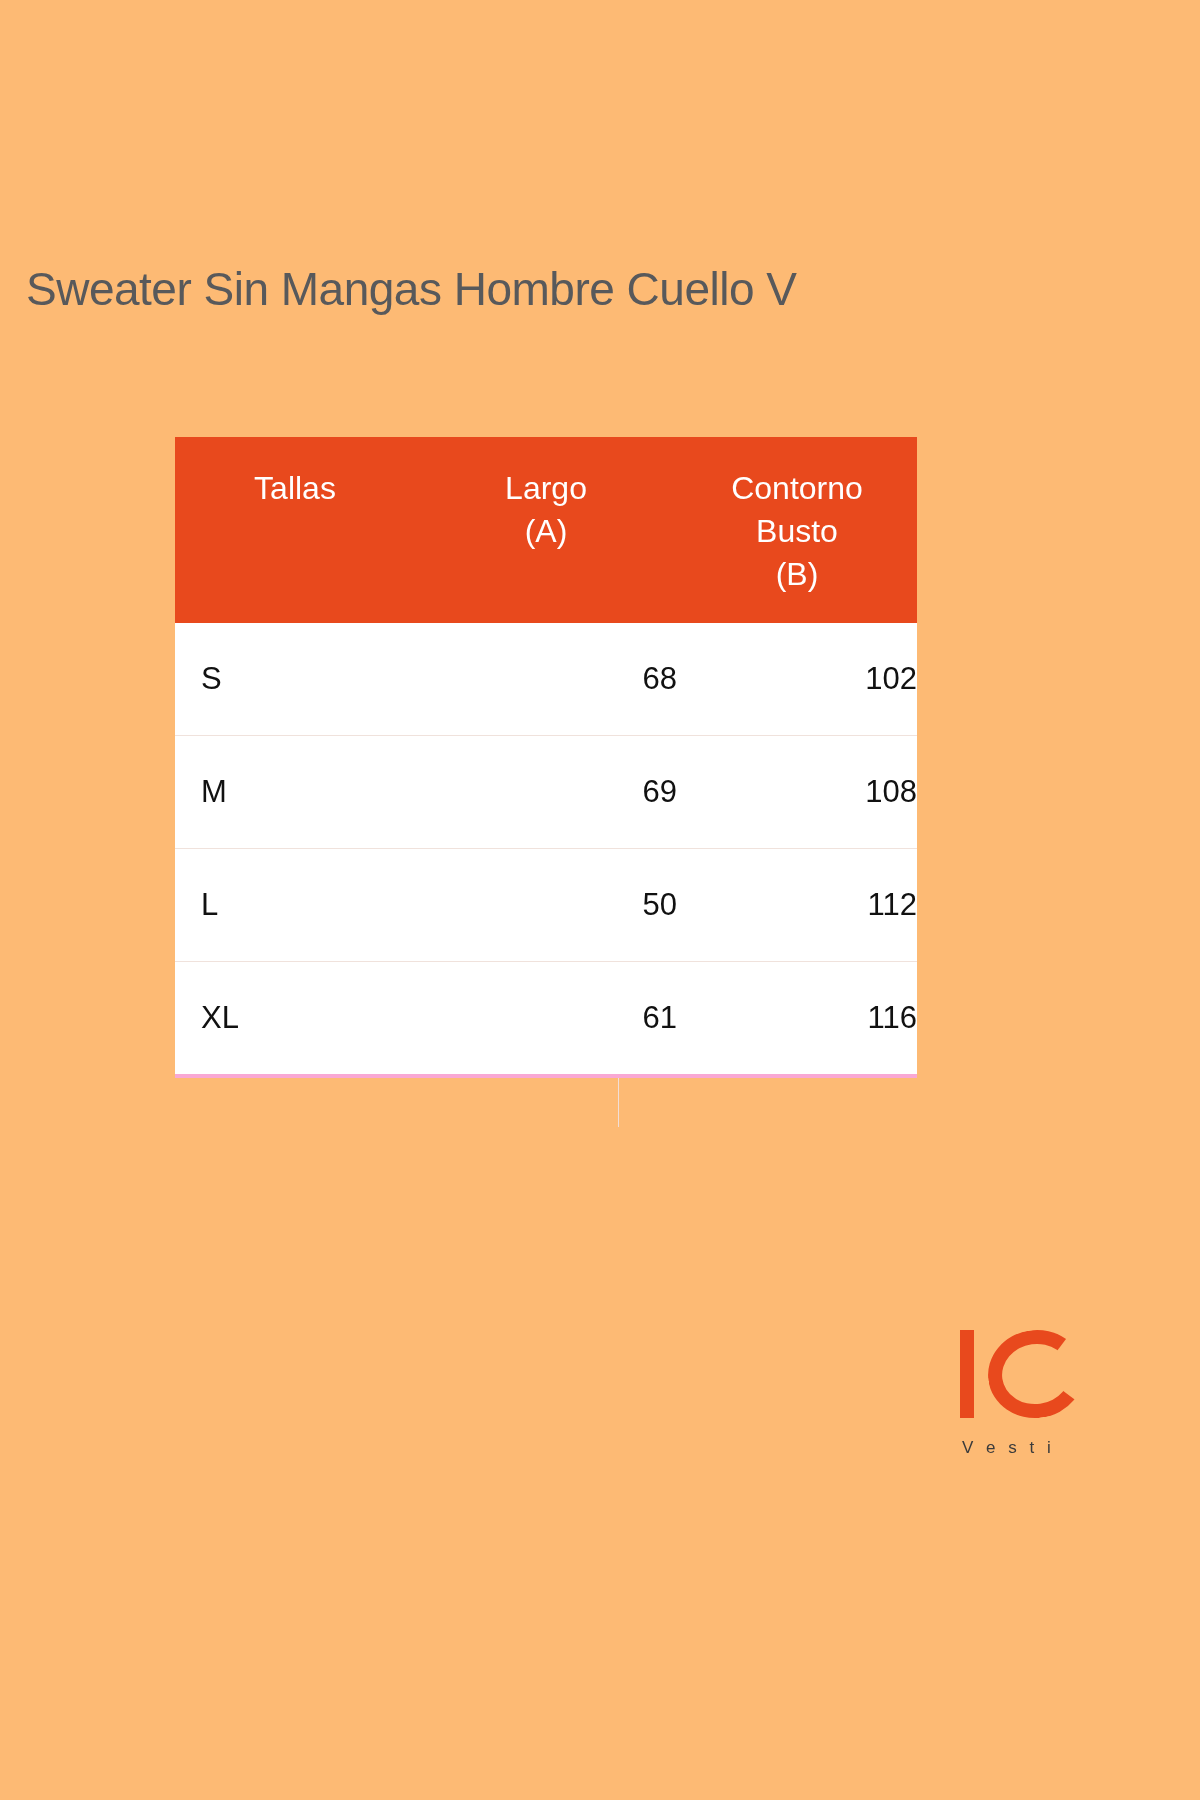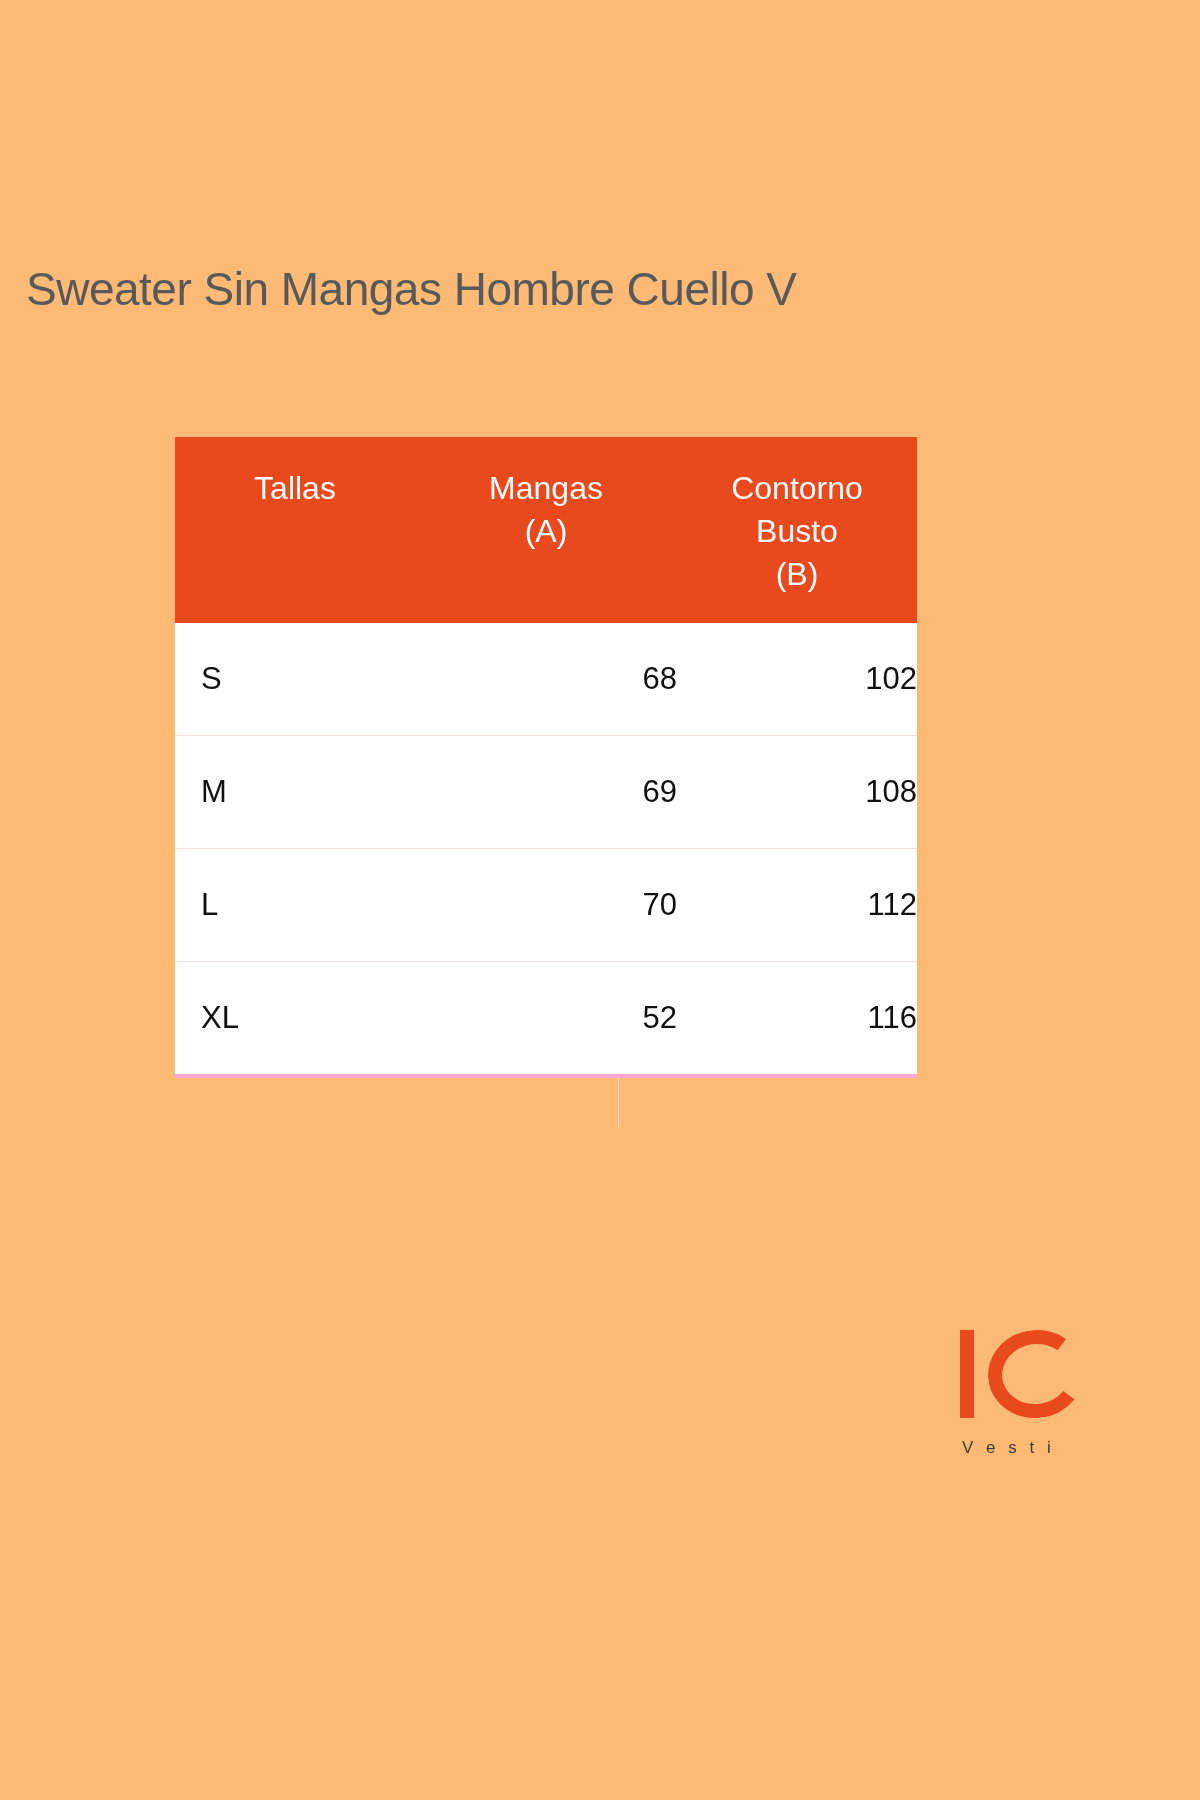--- a/index.html
+++ b/index.html
@@ -163,21 +163,21 @@
       <col class="c1">
       <col class="c2">
       <col class="c3">
     </colgroup>
     <thead>
       <tr>
         <th class="col-talla">
           <span>Tallas</span>
         </th>
         <th>
-          <span>Mangas</span><br>
+          <span>Largo</span><br>
           <span>(A)</span>
         </th>
         <th>
           <span>Contorno</span><br>
           <span>Busto</span><br>
           <span>(B)</span>
         </th>
       </tr>
     </thead>
     <tbody>
@@ -186,26 +186,26 @@
         <td>68</td>
         <td>102</td>
       </tr>
       <tr>
         <td class="col-talla">M</td>
         <td>69</td>
         <td>108</td>
       </tr>
       <tr>
         <td class="col-talla">L</td>
-        <td>70</td>
+        <td>50</td>
         <td>112</td>
       </tr>
       <tr>
         <td class="col-talla">XL</td>
-        <td>52</td>
+        <td>61</td>
         <td>116</td>
       </tr>
     </tbody>
   </table>
 
   <div class="logo">
     <div class="logo-mark">
       <div class="logo-l"></div>
       <div class="logo-c"></div>
     </div>

